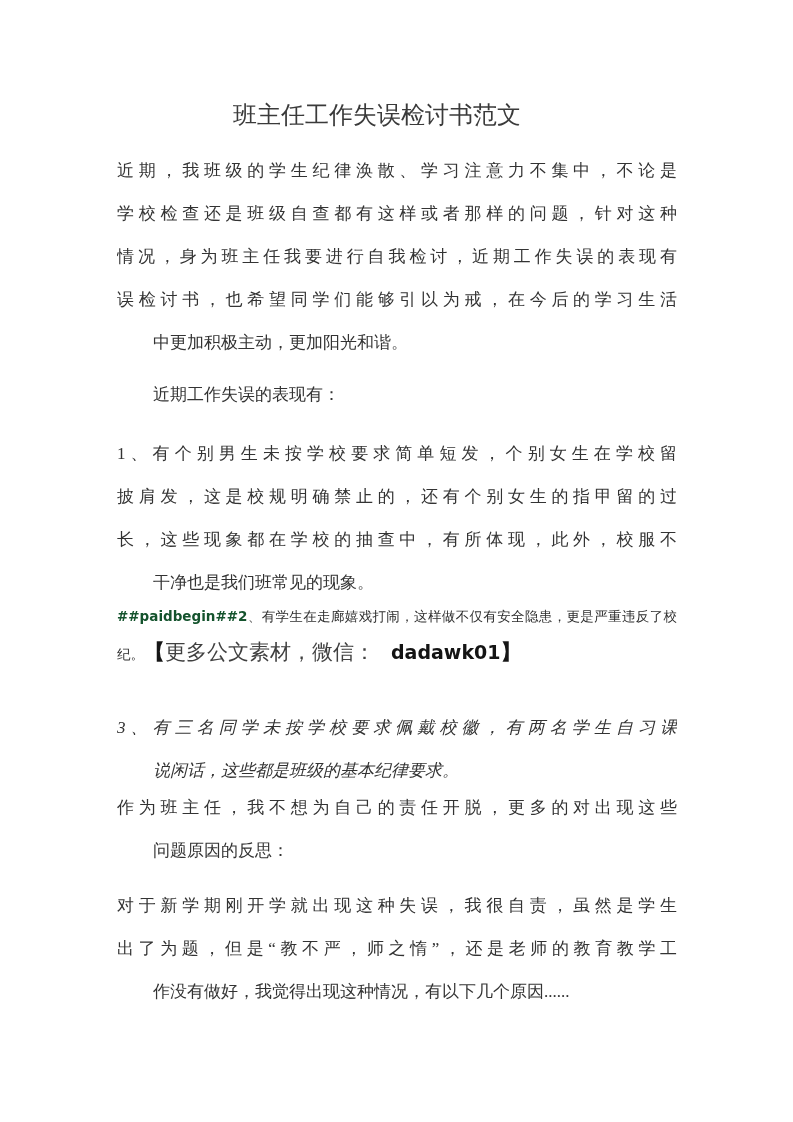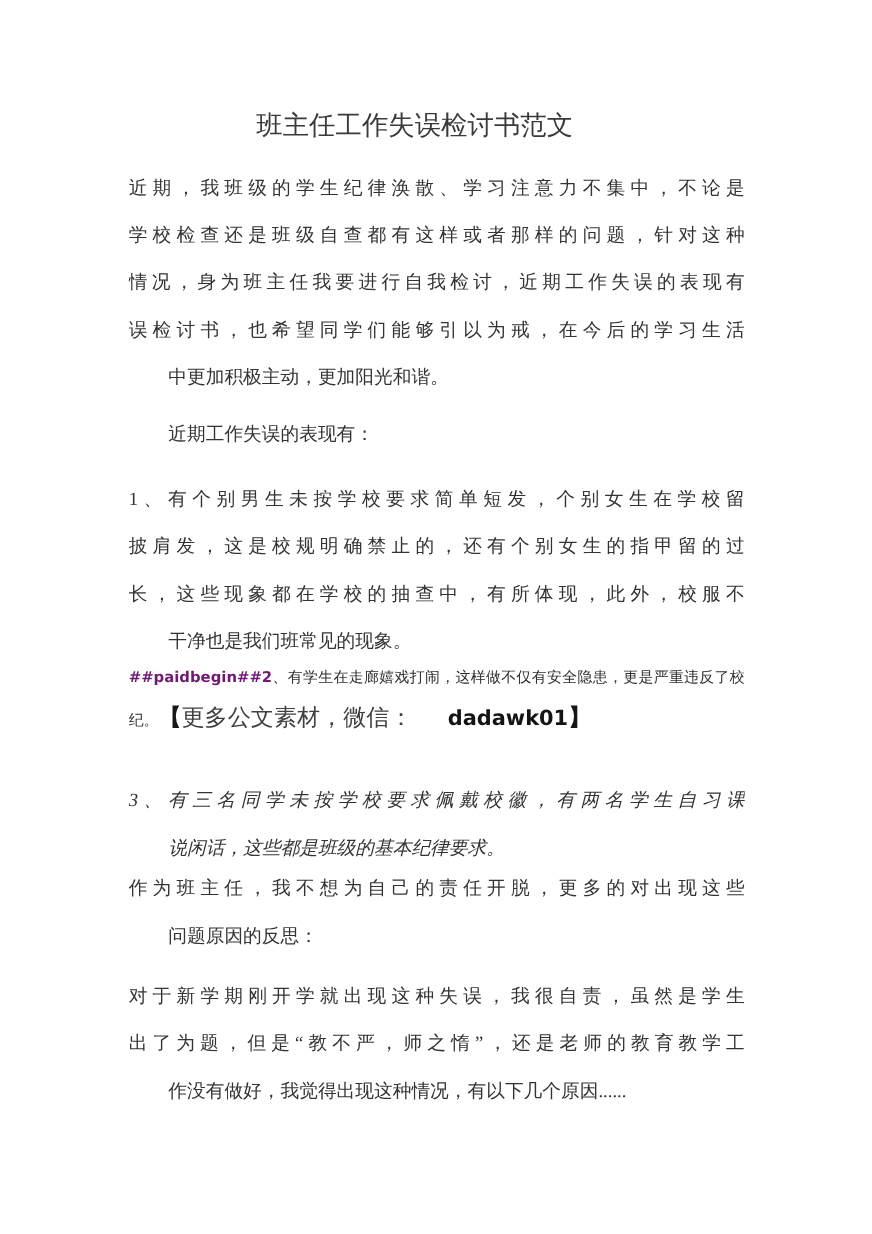--- a/index.html
+++ b/index.html
@@ -56,39 +56,39 @@
     font-size: 21px;
     line-height: 40px;
     height: 40px;
     overflow: hidden;
     text-align: left;
     text-align-last: left;
   }
   .marker {
     font-family: "DejaVu Sans", "Liberation Sans", sans-serif;
     font-weight: 700;
-    color: #701a75;
+    color: #14532d;
   }
   .small-serif {
     font-size: 13.5px;
     color: #2e2e2e;
   }
   .bracket {
     font-weight: 700;
     color: #161616;
   }
   .promo-text {
     color: #404040;
   }
   .wechat-id {
     font-family: "DejaVu Sans", "Liberation Sans", sans-serif;
     font-weight: 600;
     font-size: 19px;
     color: #141414;
-    margin-left: 32px;
+    margin-left: 16px;
   }
   
   .pos-title { top: 94px; }
   .pos-p1 { top: 149px; }
   .pos-p2 { top: 373px; }
   .pos-p3 { top: 432px; }
   .pos-p4 { top: 600px; }
   .pos-p5 { top: 706px; font-style: italic; }
   .pos-p6 { top: 786px; }
   .pos-p7 { top: 884px; }

